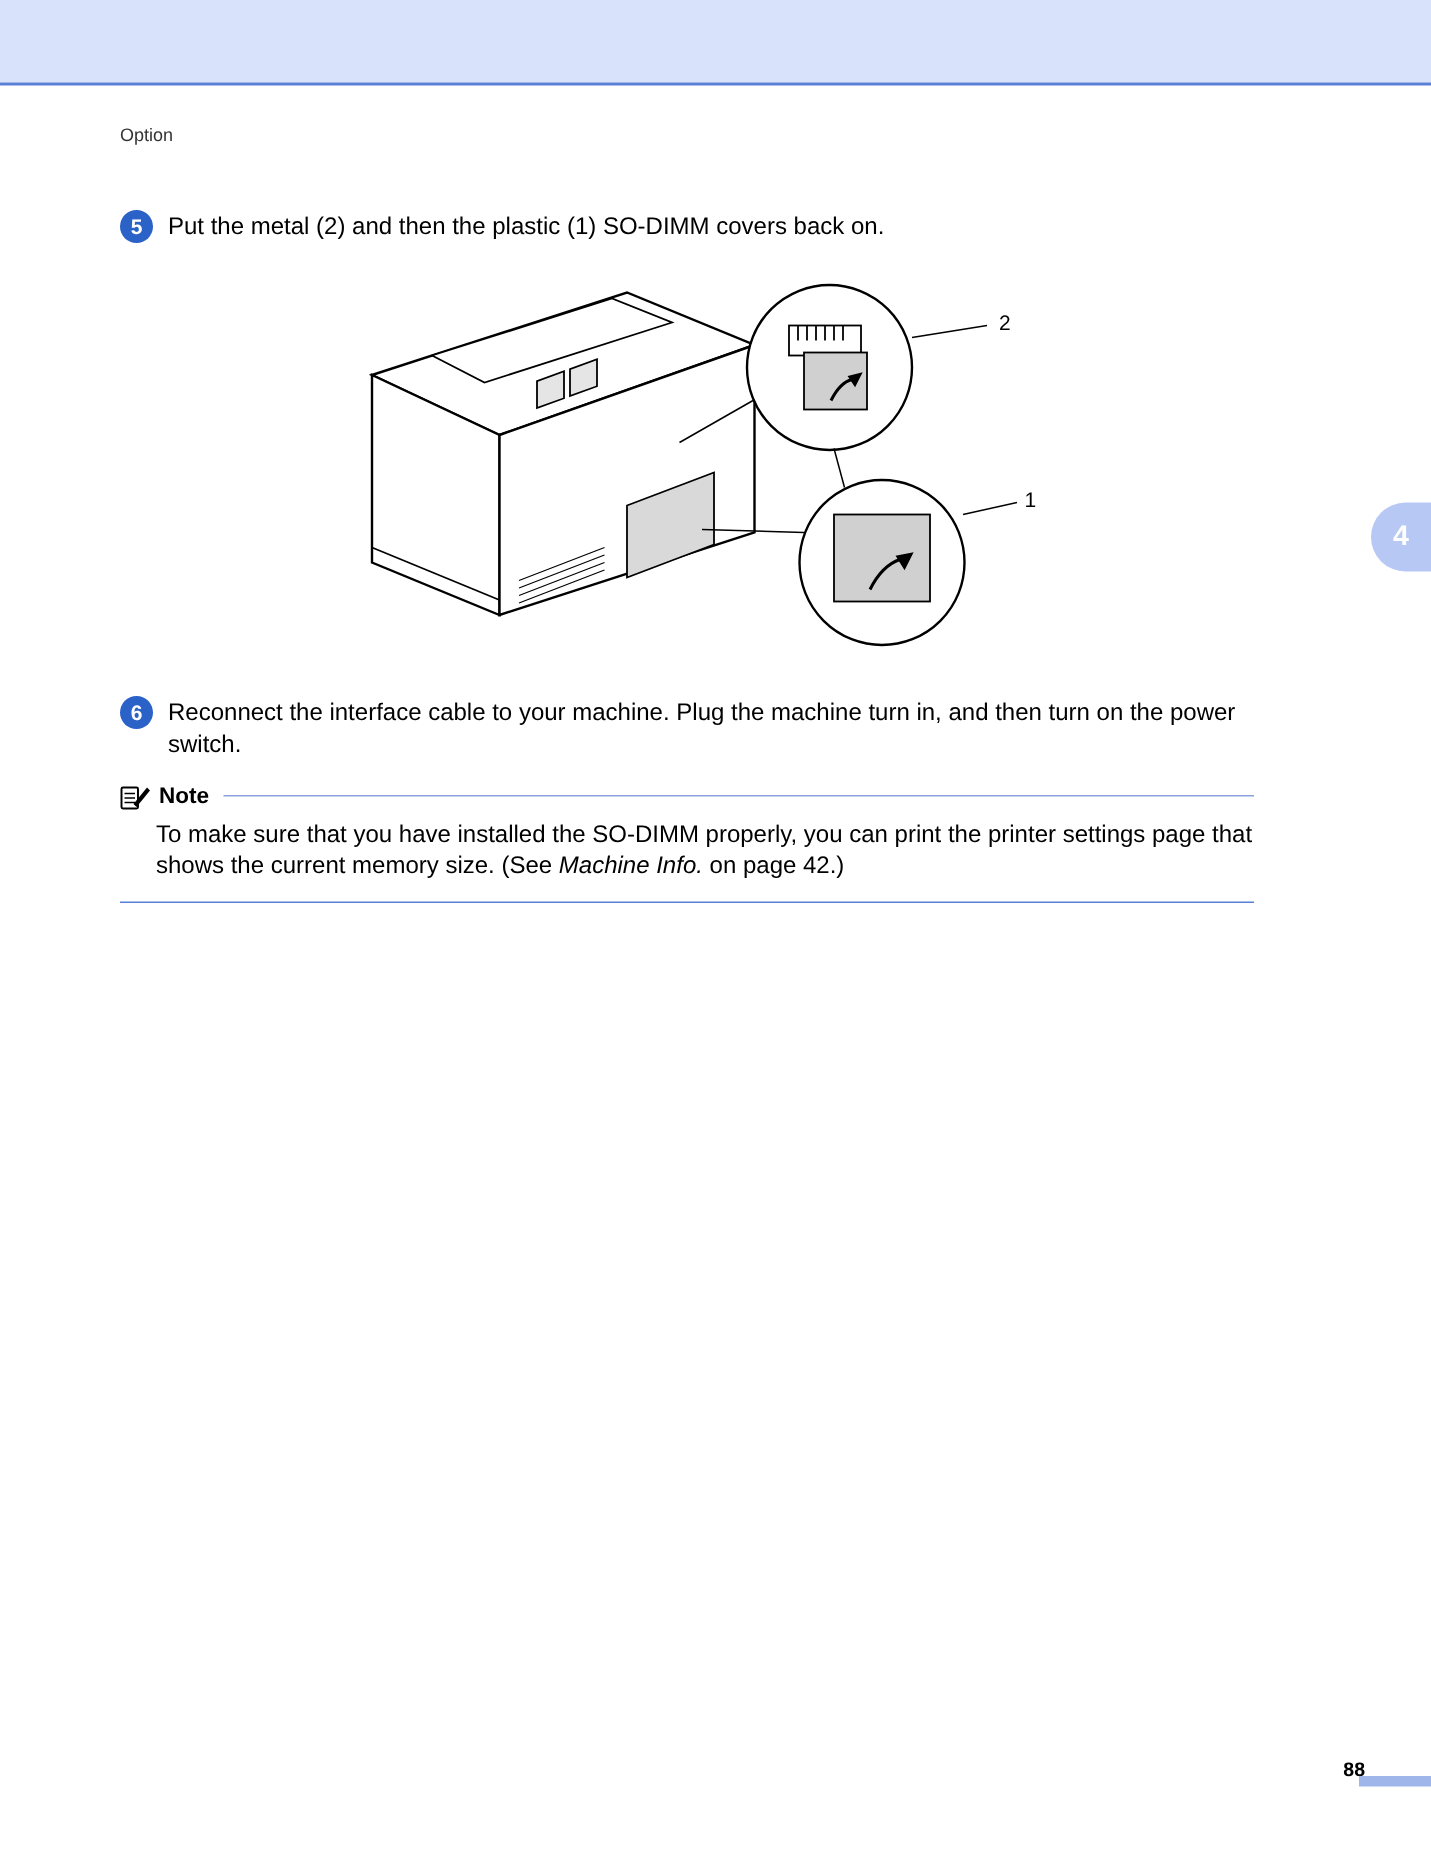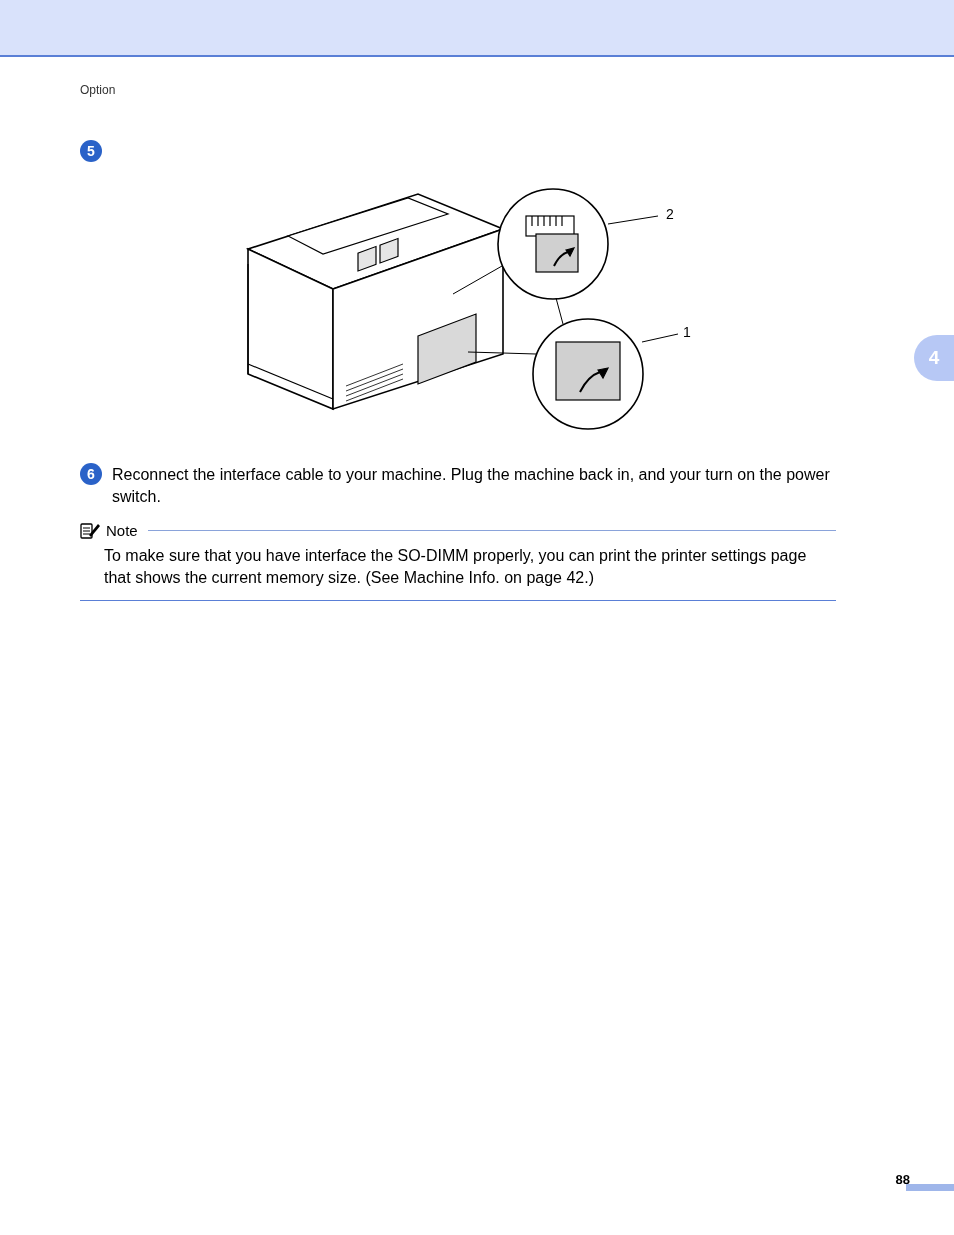--- a/index.html
+++ b/index.html
@@ -10,43 +10,44 @@
   .page { position: absolute; top: 57px; left: 0; width: 886px; padding: 26px 50px 0 80px; }
   .section-label { font-size: 12px; color: #333; margin-bottom: 44px; }
   .step { display: flex; align-items: flex-start; margin-bottom: 10px; }
   .bullet { flex: 0 0 22px; width: 22px; height: 22px; border-radius: 50%; background: #2a62c8; color: #fff; font-size: 14px; font-weight: bold; display: flex; align-items: center; justify-content: center; margin-right: 10px; margin-top: -1px; }
   .step-text { font-size: 16px; line-height: 1.35; }
   .figure { width: 480px; height: 270px; margin: 12px auto 20px auto; position: relative; }
   .callout-label { position: absolute; font-size: 14px; }
   .note-block { margin-top: 14px; border-bottom: 1.5px solid #5a7fd6; padding-bottom: 12px; }
   .note-head { display: flex; align-items: center; }
   .note-head .icon { width: 22px; height: 18px; margin-right: 4px; }
-  .note-head .label { font-weight: normal; font-size: 15px; margin-right: 10px; }
+  .note-head .label { font-weight: bold; font-size: 15px; margin-right: 10px; }
   .note-head .rule { flex: 1; height: 1px; background: #8aa3da; }
   .note-body { font-size: 16px; line-height: 1.35; padding: 6px 0 0 24px; }
-  .note-body .italic { }
+  .note-body .italic { font-style: italic; }
   .page-number { position: absolute; right: 44px; bottom: 48px; font-size: 13px; font-weight: bold; }
   .page-bar { position: absolute; right: 0; bottom: 44px; width: 48px; height: 7px; background: #9fb6ea; }
 </style>
 </head>
 <body>
 
 <div class="top-band"></div>
 <div class="hr-top"></div>
 <div class="side-tab">
   <span>4</span>
 </div>
 
 <div class="page">
   <div class="section-label">Option</div>
 
   <div class="step">
     <div class="bullet">
         <span>5</span>
       </div>
+    <div class="step-text">Put the metal (2) and then the plastic (1) SO-DIMM covers back on.</div>
   </div>
 
   <div class="figure">
     <svg viewBox="0 0 480 270" width="480" height="270">
 
       <g stroke="#000" stroke-width="1.6" fill="#fff">
 
         <polygon points="30,75 200,20 285,55 115,115"></polygon>
 
         <polygon points="30,75 115,115 115,235 30,200"></polygon>
@@ -105,37 +106,37 @@
       <line x1="338" y1="124" x2="345" y2="150" stroke="#000" stroke-width="1"></line>
     </svg>
     <div class="callout-label" style="top:32px; left:448px;">2</div>
     <div class="callout-label" style="top:150px; left:465px;">1</div>
   </div>
 
   <div class="step">
     <div class="bullet">
         <span>6</span>
       </div>
-    <div class="step-text">Reconnect the interface cable to your machine. Plug the machine back in, and your turn on the power switch.</div>
+    <div class="step-text">Reconnect the interface cable to your machine. Plug the machine turn in, and then turn on the power switch.</div>
   </div>
 
   <div class="note-block">
     <div class="note-head">
       <span class="icon">
         <svg viewBox="0 0 22 18" width="22" height="18">
           <rect x="1" y="3" width="11" height="14" rx="1" fill="none" stroke="#000" stroke-width="1.3"></rect>
           <line x1="3" y1="7" x2="10" y2="7" stroke="#000" stroke-width="1"></line>
           <line x1="3" y1="10" x2="10" y2="10" stroke="#000" stroke-width="1"></line>
           <line x1="3" y1="13" x2="10" y2="13" stroke="#000" stroke-width="1"></line>
           <path d="M 9 14 L 18 3 L 20 5 L 11 16 Z" fill="#000"></path>
         </svg>
       </span>
       <span class="label">Note</span>
       <span class="rule"></span>
     </div>
     <div class="note-body">
-      <span>To make sure that you have interface the SO-DIMM properly, you can print the printer settings page that shows the current memory size. (See </span><span class="italic">Machine Info.</span><span> on page 42.)</span>
+      <span>To make sure that you have installed the SO-DIMM properly, you can print the printer settings page that shows the current memory size. (See </span><span class="italic">Machine Info.</span><span> on page 42.)</span>
     </div>
   </div>
 </div>
 
 <div class="page-number">88</div>
 <div class="page-bar"></div>
 
 </body></html>

